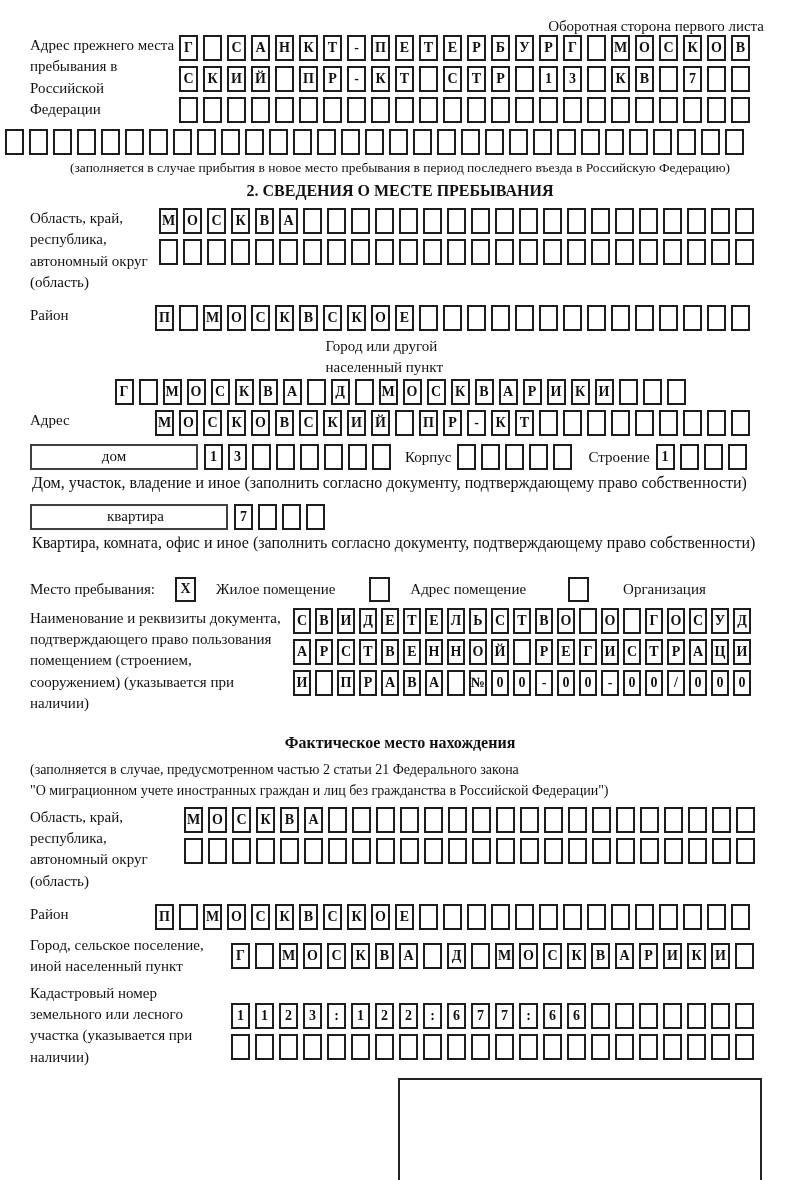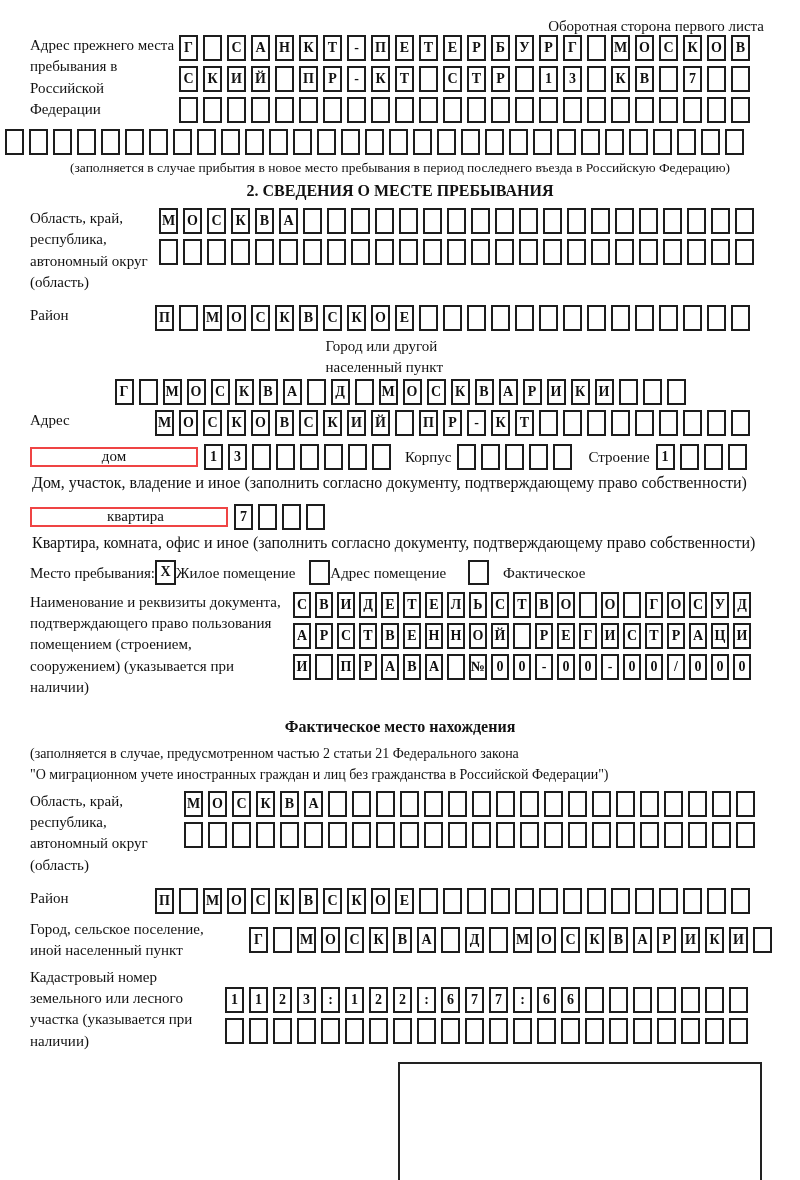--- a/index.html
+++ b/index.html
@@ -19,31 +19,31 @@
     display:flex;align-items:center;justify-content:center;
     font-size:14px;font-weight:600;background:#fff;flex:0 0 auto;
   }
   .cell-sm{width:18px;}
   .fullrow{margin:6px 0 0 -25px;}
   .caption-center{text-align:center;font-size:13.5px;margin:5px 0 2px 0;}
   .caption-left{font-size:16px;margin:4px 0 2px 2px;}
   .sec-title{text-align:center;font-weight:bold;font-size:16px;margin:6px 0 8px 0;}
   .mt4{margin-top:12px}.mt5{margin-top:5px}.mt6{margin-top:6px}.mt8{margin-top:8px}
   .label-box{
-    box-sizing:border-box;border:2px solid #ef4444;height:20px;
+    box-sizing:border-box;border:2px solid #404040;height:26px;
     display:flex;align-items:center;justify-content:center;
     font-size:15px;background:#fff;flex:0 0 auto;
   }
   .inline-lbl{font-size:15px;line-height:26px;white-space:nowrap;}
   .chk{
     width:21px;height:25px;box-sizing:border-box;border:2px solid #1d1d1d;
     display:flex;align-items:center;justify-content:center;
     font-size:14px;font-weight:600;flex:0 0 auto;
   }
-  .stay-row{display:flex;align-items:flex-start;gap:0;margin-top:8px;}
+  .stay-row{display:flex;align-items:flex-end;gap:20px;margin-top:24px;}
   .fact-note{text-align:left;font-size:14px;line-height:1.45;}
   .stamp-box{
     width:364px;height:172px;box-sizing:border-box;border:2px solid #222;
     margin:10px 0 0 368px;background:#fff;
   }
 </style>
 </head>
 <body>
 
 <div class="page">
@@ -363,21 +363,21 @@
   </div>
   <div class="caption-left">Квартира, комната, офис и иное (заполнить согласно документу, подтверждающему право собственности)</div>
 
   <div class="stay-row">
     <span class="inline-lbl">Место пребывания:</span>
     <span class="chk">X</span>
     <span class="inline-lbl">Жилое помещение</span>
     <span class="chk" style="margin-left:14px;"></span>
     <span class="inline-lbl">Адрес помещение</span>
     <span class="chk" style="margin-left:22px;"></span>
-    <span class="inline-lbl" style="margin-left:14px;">Фактическое</span>
+    <span class="inline-lbl" style="margin-left:14px;">Организация</span>
   </div>
 
   <div class="row mt6">
     <div class="lbl" style="width:255px;padding-right:8px;">Наименование и реквизиты документа, подтверждающего право пользования помещением (строением, сооружением) (указывается при наличии)</div>
     <div class="rows-stack">
       <div class="cellrow sm">
           <div class="cell cell-sm">С</div>
           <div class="cell cell-sm">В</div>
           <div class="cell cell-sm">И</div>
           <div class="cell cell-sm">Д</div>
@@ -535,21 +535,21 @@
         <div class="cell"></div>
         <div class="cell"></div>
         <div class="cell"></div>
         <div class="cell"></div>
         <div class="cell"></div>
         <div class="cell"></div>
       </div>
   </div>
 
   <div class="row mt5" style="align-items:center;">
-    <div class="lbl" style="width:195px;padding-right:24px;">Город, сельское поселение, иной населенный пункт</div>
+    <div class="lbl" style="width:195px;padding-right:6px;">Город, сельское поселение, иной населенный пункт</div>
     <div class="cellrow">
         <div class="cell">Г</div>
         <div class="cell"></div>
         <div class="cell">М</div>
         <div class="cell">О</div>
         <div class="cell">С</div>
         <div class="cell">К</div>
         <div class="cell">В</div>
         <div class="cell">А</div>
         <div class="cell"></div>
@@ -563,21 +563,21 @@
         <div class="cell">А</div>
         <div class="cell">Р</div>
         <div class="cell">И</div>
         <div class="cell">К</div>
         <div class="cell">И</div>
         <div class="cell"></div>
       </div>
   </div>
 
   <div class="row mt5">
-    <div class="lbl" style="width:195px;">Кадастровый номер земельного или лесного участка (указывается при наличии)</div>
+    <div class="lbl" style="width:195px;padding-right:6px;">Кадастровый номер земельного или лесного участка (указывается при наличии)</div>
     <div class="rows-stack" style="margin-top:20px;">
       <div class="cellrow">
           <div class="cell">1</div>
           <div class="cell">1</div>
           <div class="cell">2</div>
           <div class="cell">3</div>
           <div class="cell">:</div>
           <div class="cell">1</div>
           <div class="cell">2</div>
           <div class="cell">2</div>

